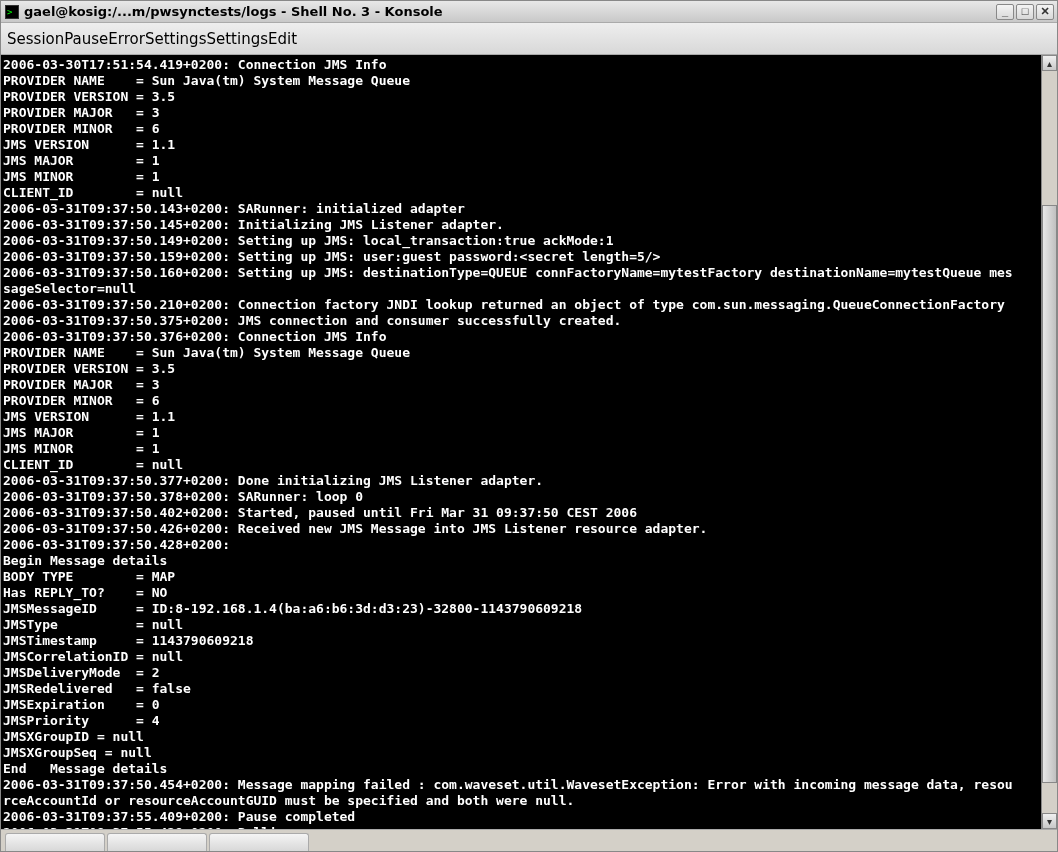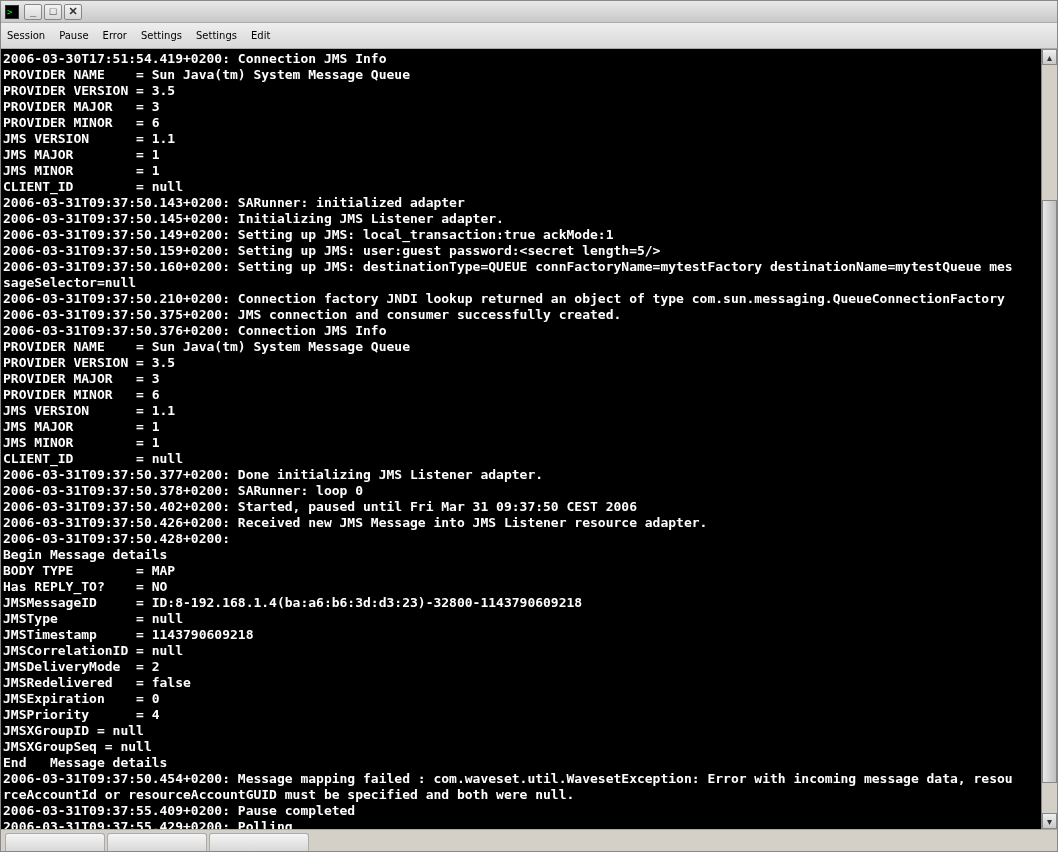--- a/index.html
+++ b/index.html
@@ -57,27 +57,26 @@
     justify-content: center;
     font-size: 11px;
     font-family: Arial, sans-serif;
     font-weight: bold;
     line-height: 1;
     color: #333;
     cursor: pointer;
   }
   .menubar {
     background: linear-gradient(180deg, #eeeeee 0%, #d8d8d8 100%);
-    height: 26px;
+    height: 32px;
     display: flex;
     align-items: center;
     padding: 0 6px;
-    gap: 14px;
     border-bottom: 1px solid #aaa;
-    font-size: 10px;
+    font-size: 15px;
     color: #000;
   }
   .menubar span { cursor: default; }
   .terminal-area {
     flex: 1;
     display: flex;
     min-height: 0;
   }
   .terminal {
     flex: 1;
@@ -143,20 +142,21 @@
 <div class="window">
 
   <div class="titlebar">
     <span class="titlebar-icon">
       <svg width="14" height="14" viewBox="0 0 14 14">
         <rect x="0" y="0" width="14" height="14" fill="#333"></rect>
         <rect x="1" y="1" width="12" height="12" fill="#000"></rect>
         <text x="2" y="10" font-size="9" fill="#0f0" font-family="monospace">&gt;</text>
       </svg>
     </span>
+    <span class="titlebar-title">gael@kosig:/...m/pwsynctests/logs - Shell No. 3 - Konsole</span>
     <div class="win-buttons">
       <div class="win-btn">_</div>
       <div class="win-btn">□</div>
       <div class="win-btn">✕</div>
     </div>
   </div>
 
   <div class="menubar">
     <span>Session</span>
     <span>Pause</span>

